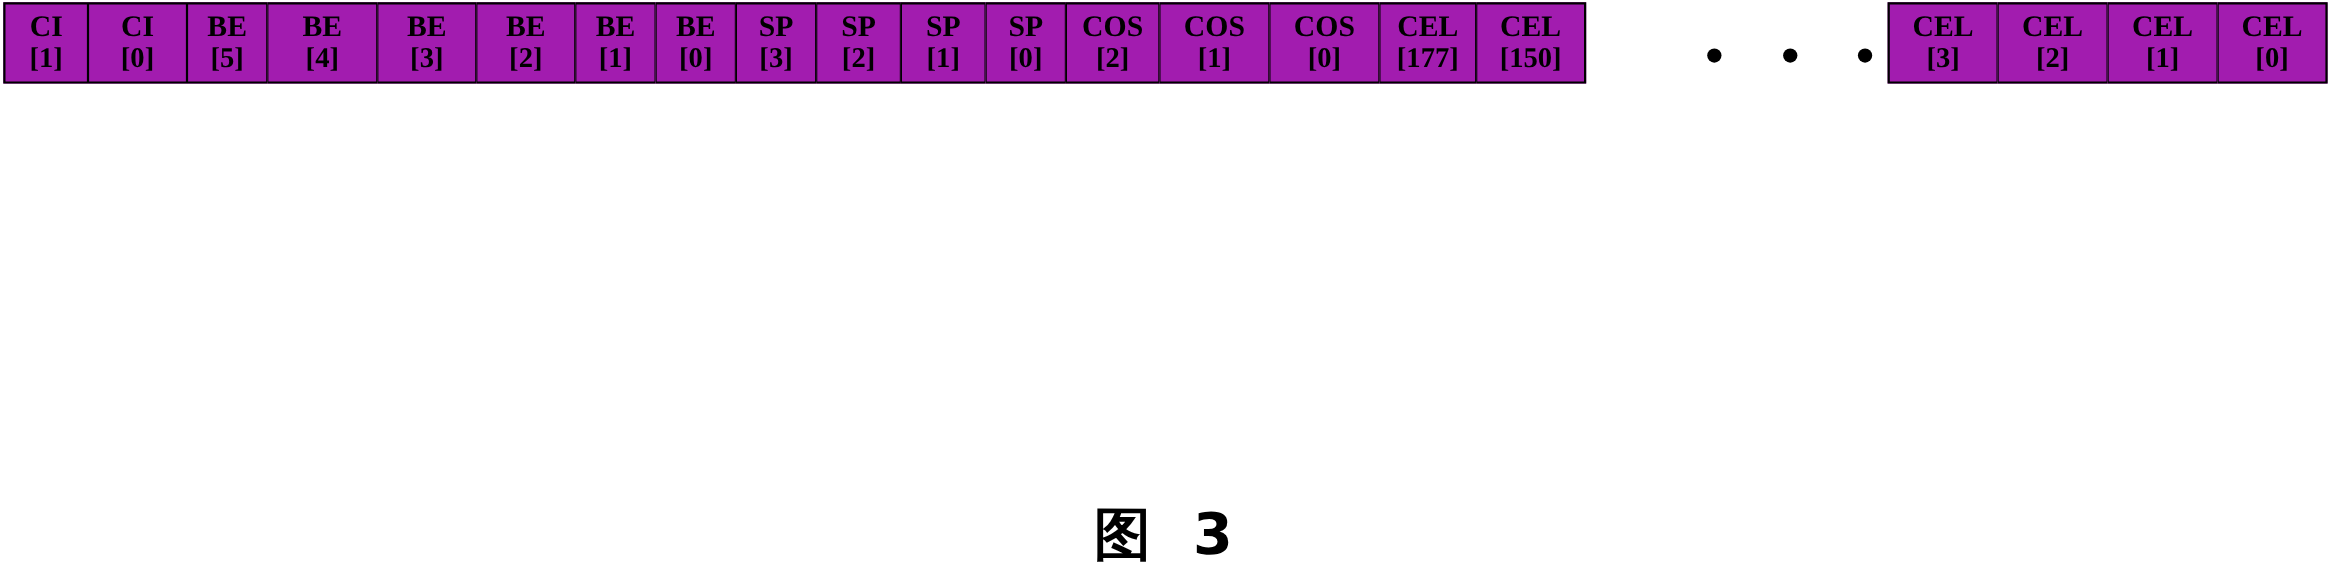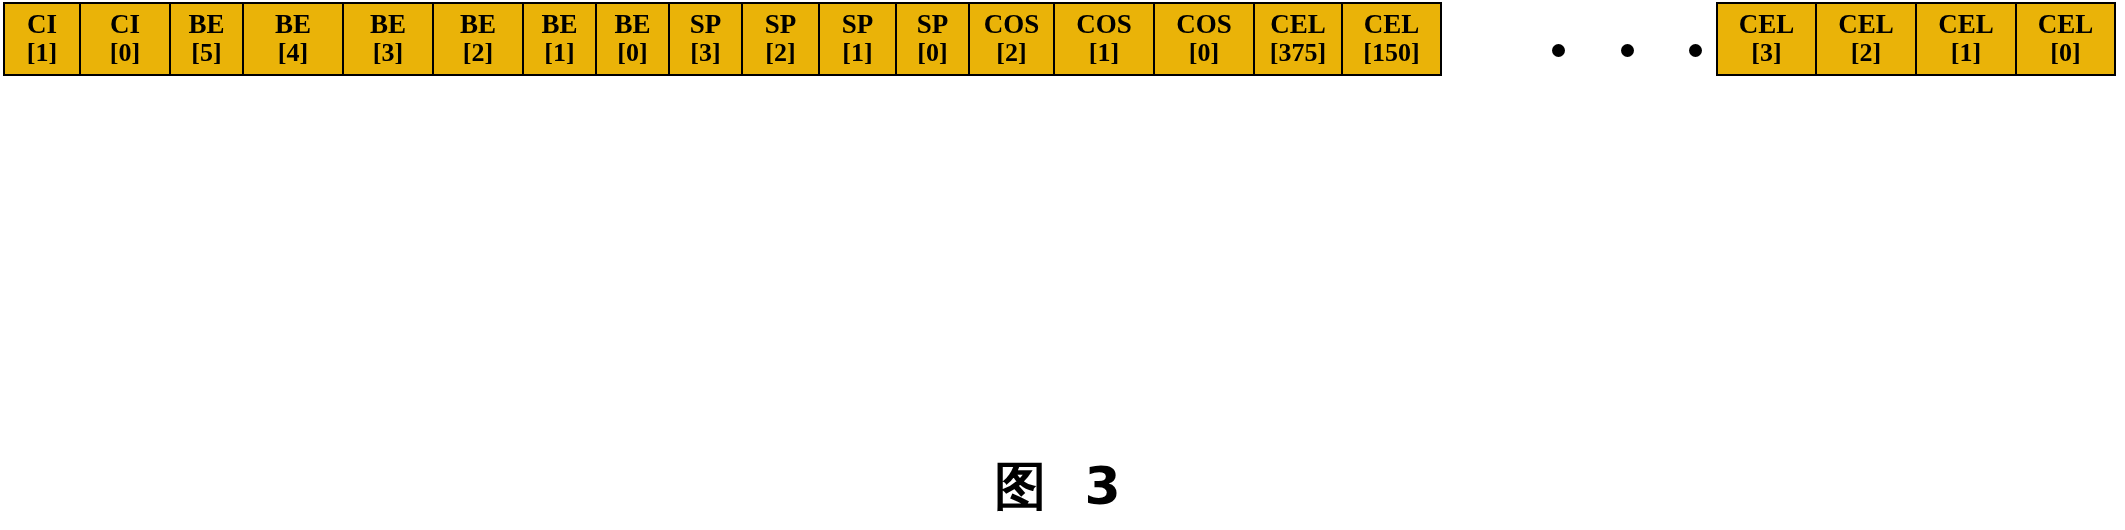--- a/index.html
+++ b/index.html
@@ -38,21 +38,21 @@
   .cell {
     border: 2px solid #000000;
     border-right-width: 1px;
     border-left-width: 1px;
     box-sizing: border-box;
     display: flex;
     flex-direction: column;
     align-items: center;
     justify-content: center;
     line-height: 1.02;
-    background: #eab308;
+    background: #a21caf;
   }
   .strip .cell:first-child { border-left-width: 2px; }
   .strip .cell:last-child  { border-right-width: 2px; }
 
   .cell .name,
   .cell .index {
     display: block;
     font-weight: bold;
     font-size: 27px;
     letter-spacing: 0px;
@@ -182,21 +182,21 @@
       <span class="index">[1]</span>
     </div>
 
     <div class="cell w-wide">
       <span class="name">COS</span>
       <span class="index">[0]</span>
     </div>
 
     <div class="cell w-cel">
       <span class="name">CEL</span>
-      <span class="index">[375]</span>
+      <span class="index">[177]</span>
     </div>
 
     <div class="cell w-wide">
       <span class="name">CEL</span>
       <span class="index">[150]</span>
     </div>
 
   </div>
 
   <div id="ellipsis">

